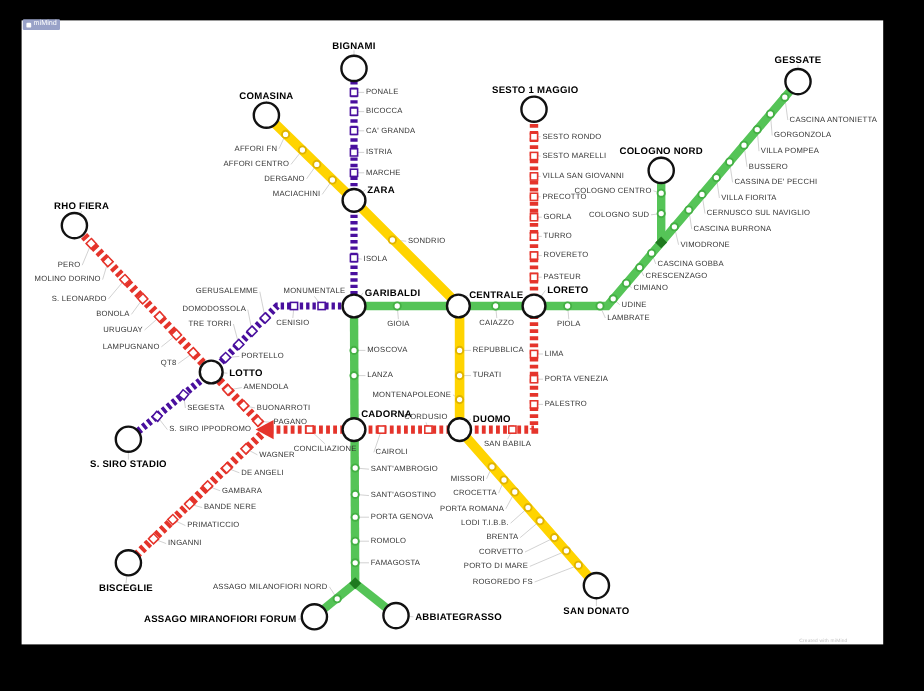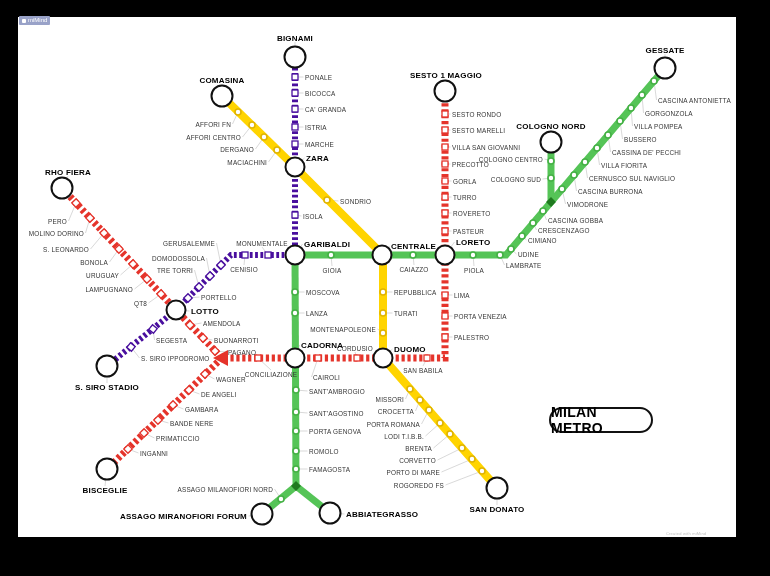--- a/index.html
+++ b/index.html
@@ -361,15 +361,14 @@
         <text x="456" y="242" text-anchor="start" dominant-baseline="central" font-size="8" letter-spacing="0.2" class="lbl b">LORETO</text>
         <text x="191" y="311" text-anchor="start" dominant-baseline="central" font-size="8" letter-spacing="0.2" class="lbl b">LOTTO</text>
         <text x="301" y="345" text-anchor="start" dominant-baseline="central" font-size="8" letter-spacing="0.2" class="lbl b">CADORNA</text>
         <text x="394" y="349" text-anchor="start" dominant-baseline="central" font-size="8" letter-spacing="0.2" class="lbl b">DUOMO</text>
       </g>
     </svg>
   <div id="mimind-tab">
     <span class="mini-icon"></span>
     <span>miMind</span>
   </div>
-  <div id="title-pill">MILAN METRO</div>
   <div id="watermark">Created with miMind</div>
 </div>
 
 </body></html>

